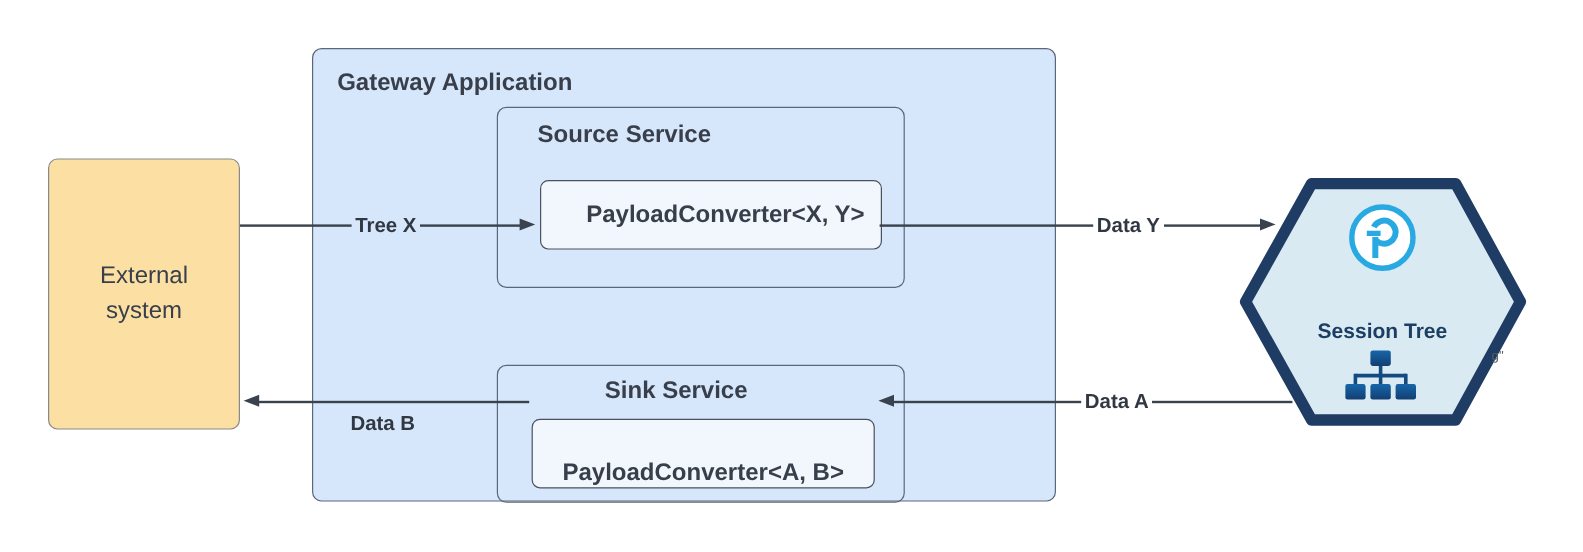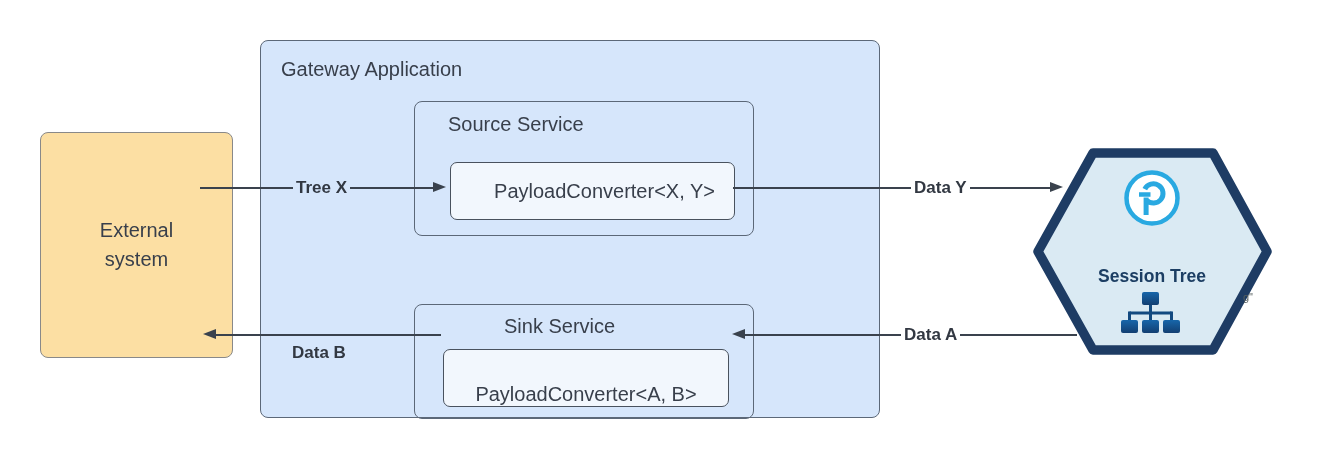--- a/index.html
+++ b/index.html
@@ -7,29 +7,29 @@
     --converter-stroke:#49525e; --external-fill:#fcdfa3; --external-stroke:#898989;
     --arrow:#3a424d; --text:#383f4b; --hex-fill:#daeaf3; --hex-stroke:#1e3c64;
     --brand-blue:#29a9e1; --brand-ink:#1b1b1b; --navy:#1c3e63;
     --tree-top:#1766aa; --tree-bottom:#123f72; --tree-stroke:#134a80;
   }
   *{margin:0;padding:0;box-sizing:border-box}
   body{background:#fff;font-family:"Liberation Sans",sans-serif;}
   .canvas{position:relative;width:1319px;height:460px;background:#fff;overflow:hidden;}
 
   .node{position:absolute;border:1.5px solid var(--box-stroke);border-radius:8px;}
-  .external{left:40px;top:132px;width:193px;height:226px;background:var(--external-fill);
+  .external{left:40px;top:132px;width:160px;height:226px;background:var(--external-fill);
     border-color:var(--external-stroke);display:flex;align-items:center;justify-content:center;}
   .external .lbl{font-size:20px;line-height:29px;color:var(--text);text-align:center;white-space:pre-line;}
 
-  .gateway{left:260px;top:40px;width:620px;height:378px;background:var(--gateway-fill);}
+  .gateway{left:260px;top:40px;width:620px;height:378px;background:var(--gateway-fill);font-weight:bold;}
   .gateway-title{position:absolute;left:20px;top:17px;font-size:20px;color:var(--text);}
 
   .service{position:absolute;background:transparent;border:1.5px solid var(--box-stroke);border-radius:8px;}
-  .source-service{left:153px;top:60px;width:340px;height:135px;}
+  .source-service{left:153px;top:48px;width:340px;height:151px;}
   .sink-service{left:153px;top:223px;width:340px;height:115px;margin-top:40px;}
   .service-title{position:absolute;font-size:20px;color:var(--text);white-space:nowrap;}
   .source-service .service-title{left:33px;top:11px;}
   .sink-service .service-title{left:89px;top:10px;}
 
   .converter{position:absolute;background:var(--converter-fill);border:1.5px solid var(--converter-stroke);
     border-radius:7px;display:flex;align-items:center;justify-content:center;}
   .source-service .converter{left:35px;top:60px;width:285px;height:58px;padding-left:24px;}
   .sink-service .converter{left:28px;top:44px;width:286px;height:58px;align-items:flex-end;}
   .converter .lbl{font-size:20px;color:var(--text);white-space:nowrap;}

